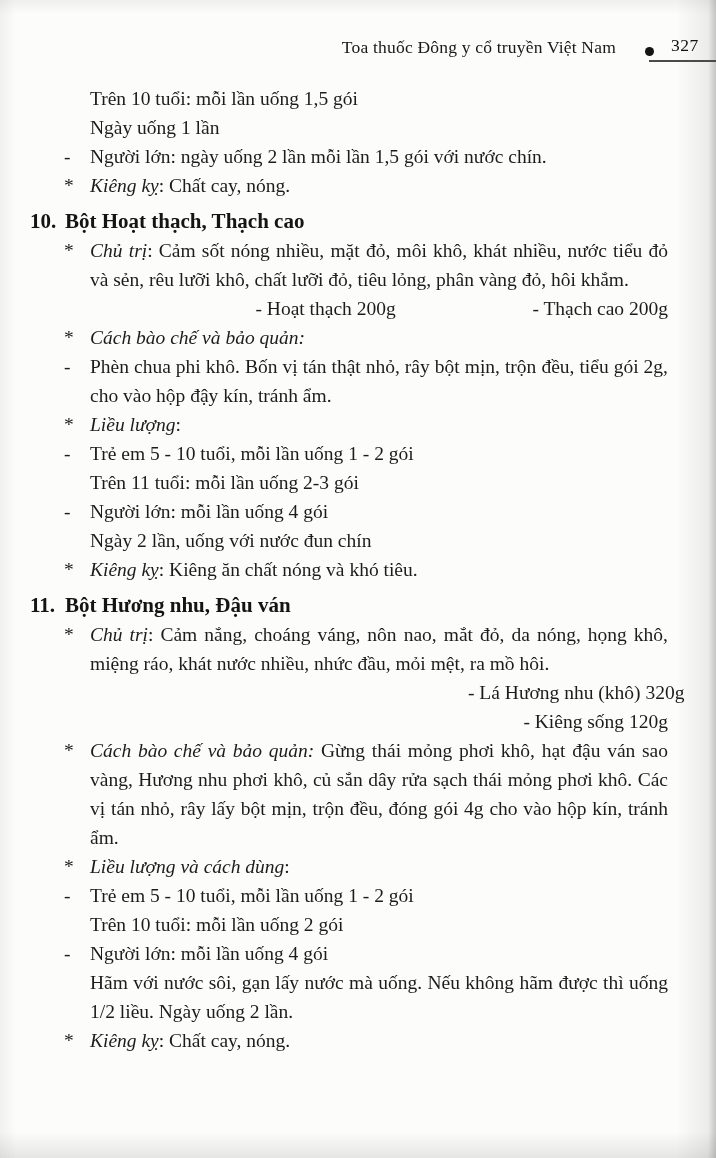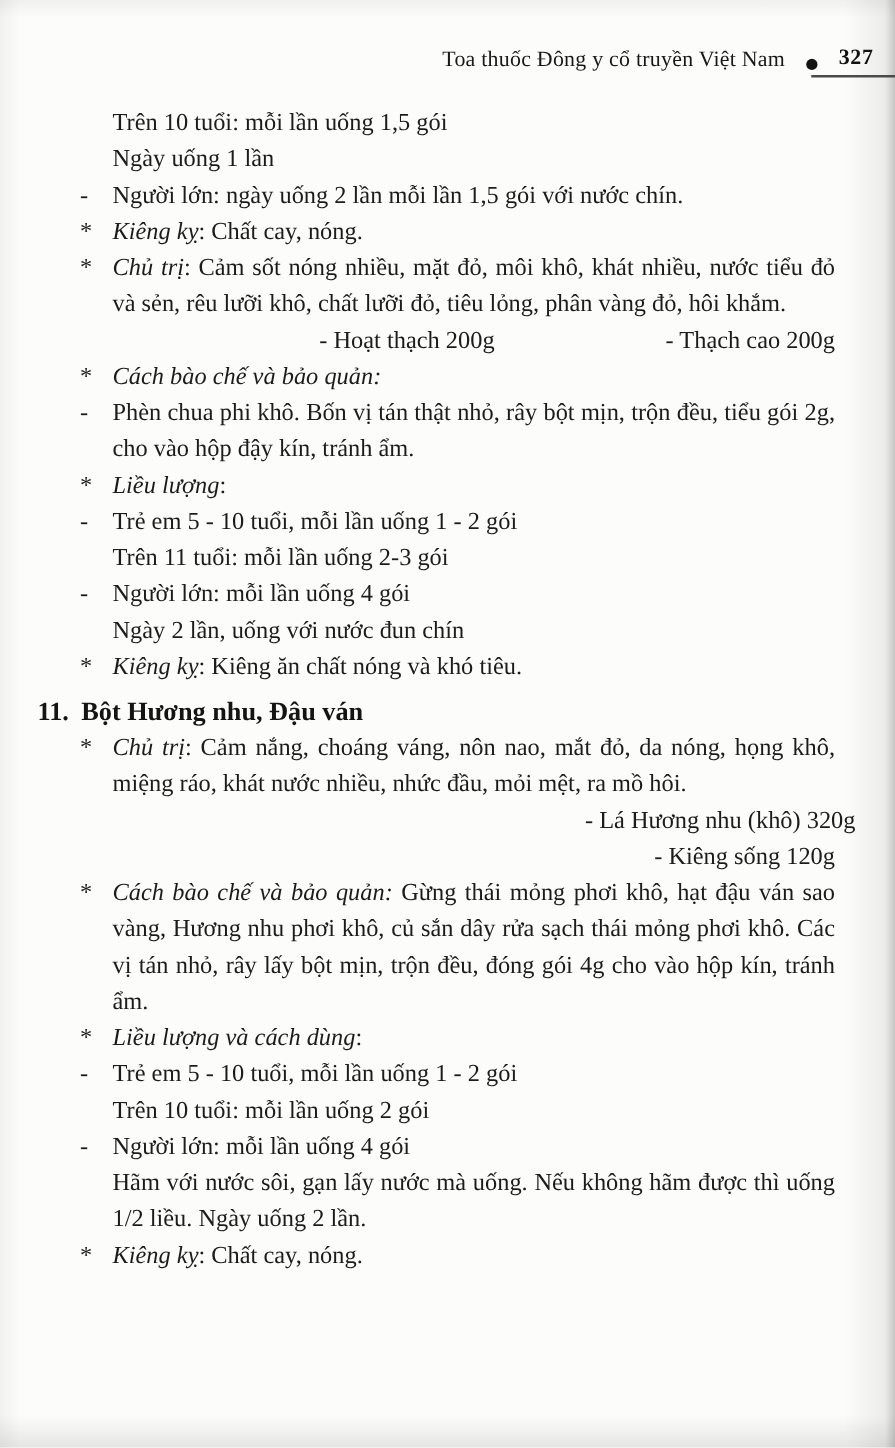--- a/index.html
+++ b/index.html
@@ -10,32 +10,32 @@
     color:#1c1c1c;
     background:
       linear-gradient(to right, rgba(90,90,88,0.07) 0, rgba(0,0,0,0) 16px),
       linear-gradient(to left, rgba(70,70,68,0.30) 0, rgba(90,90,88,0.10) 8px, rgba(0,0,0,0) 40px),
       linear-gradient(to bottom, rgba(90,90,88,0.08) 0, rgba(0,0,0,0) 14px),
       linear-gradient(to top, rgba(90,90,88,0.14) 0, rgba(0,0,0,0) 26px),
       #fcfcfa;
   }
   
   .header-title{
-    position:absolute;top:36px;right:88px;
+    position:absolute;top:36px;right:100px;
     font-size:17.5px;line-height:22px;letter-spacing:0.2px;color:#181818;
     white-space:nowrap;
     margin-left:42px;
   }
   .header-bullet{
     position:absolute;left:645px;top:47px;width:9px;height:9px;border-radius:50%;
     background:#141414;
   }
   .header-pagenum{
     position:absolute;left:671px;top:35px;
-    font-weight:bold;font-size:17.5px;letter-spacing:0.5px;color:#121212;
+    font-weight:normal;font-size:17.5px;letter-spacing:0.5px;color:#121212;
   }
   .header-rule{
     position:absolute;left:649px;right:0;top:60px;height:2px;background:#4b4b49;
   }
   
   .content{
     position:absolute;top:84px;left:90px;width:578px;
     font-size:19.5px;line-height:29px;
   }
   .line{position:relative;}
@@ -62,20 +62,21 @@
   <span class="header-title">Toa thuốc Đông y cổ truyền Việt Nam</span>
   <span class="header-bullet"></span>
   <span class="header-pagenum">327</span>
   <span class="header-rule"></span>
 
   <div class="content">
       <div class="line"><span class="txt">Trên 10 tuổi: mỗi lần uống 1,5 gói</span></div>
       <div class="line"><span class="txt">Ngày uống 1 lần</span></div>
       <div class="line"><span class="marker">-</span><span class="txt">Người lớn: ngày uống 2 lần mỗi lần 1,5 gói với nước chín.</span></div>
       <div class="line"><span class="marker">*</span><span class="label">Kiêng kỵ</span><span class="txt">: Chất cay, nóng.</span></div>
+      <div class="heading"><span class="num">10.</span><span class="title">Bột Hoạt thạch, Thạch cao</span></div>
       <div class="line justify"><span class="marker">*</span><span class="label">Chủ trị</span><span class="txt">: Cảm sốt nóng nhiều, mặt đỏ, môi khô, khát nhiều, nước tiểu đỏ và sẻn, rêu lưỡi khô, chất lưỡi đỏ, tiêu lỏng, phân vàng đỏ, hôi khắm.</span></div>
       <div class="cols narrow">
         <span class="col left">- Hoạt thạch 200g</span>
         <span class="col right">- Thạch cao 200g</span>
       </div>
       <div class="line"><span class="marker">*</span><span class="label">Cách bào chế và bảo quản:</span></div>
       <div class="line justify"><span class="marker">-</span><span class="txt">Phèn chua phi khô. Bốn vị tán thật nhỏ, rây bột mịn, trộn đều, tiểu gói 2g, cho vào hộp đậy kín, tránh ẩm.</span></div>
       <div class="line"><span class="marker">*</span><span class="label">Liều lượng</span><span class="txt">:</span></div>
       <div class="line"><span class="marker">-</span><span class="txt">Trẻ em 5 - 10 tuổi, mỗi lần uống 1 - 2 gói</span></div>
       <div class="line"><span class="txt">Trên 11 tuổi: mỗi lần uống 2-3 gói</span></div>

